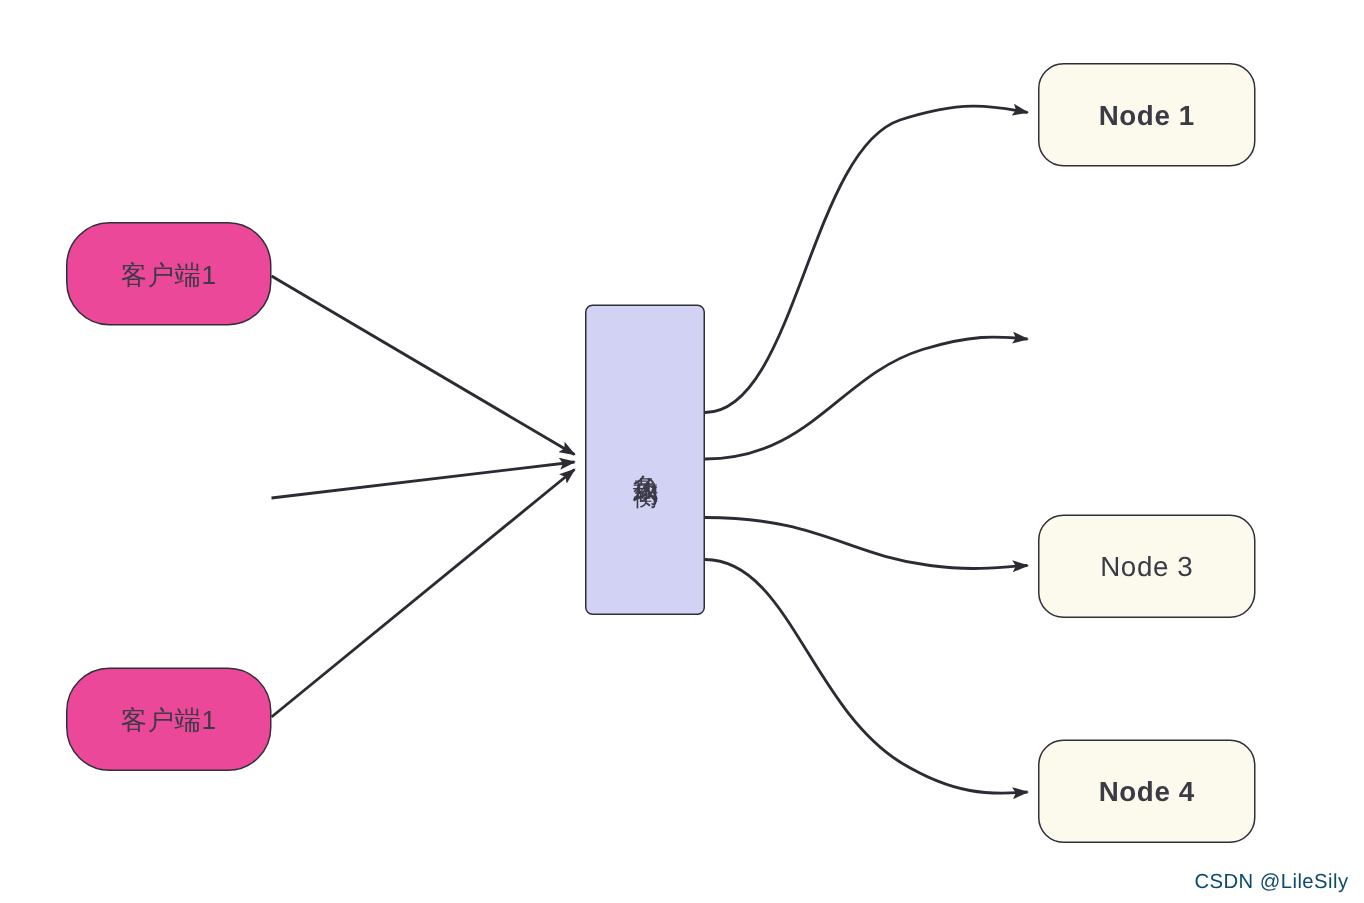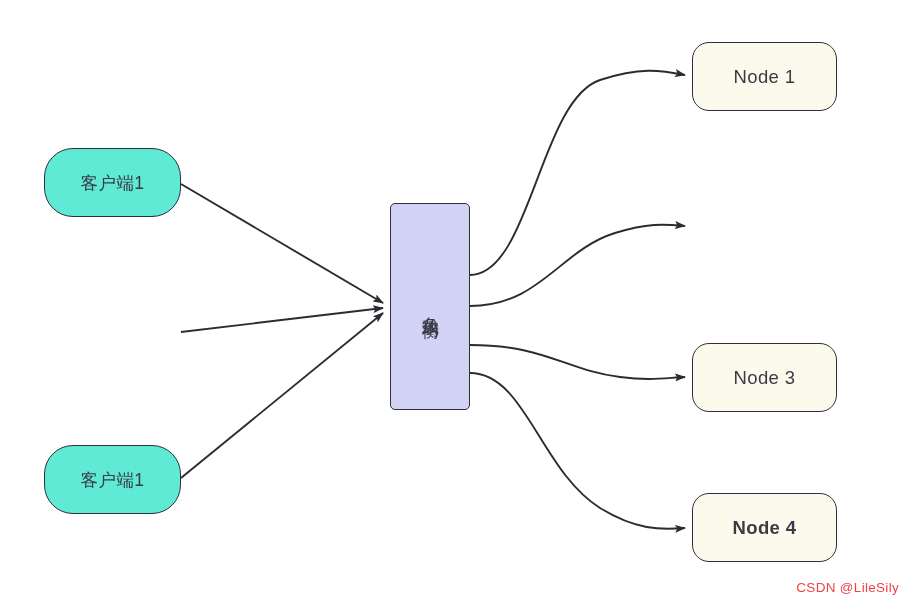--- a/index.html
+++ b/index.html
@@ -32,21 +32,21 @@
     justify-content: center;
     border: 1.6px solid #2f2f3a;
     color: #3b3b46;
     letter-spacing: 0.4px;
     z-index: 2;
   }
   .client-box {
     width: 137px;
     height: 69px;
     border-radius: 29px;
-    background: #5eead4;
+    background: #ec4899;
     font-size: 17.5px;
   }
   .server-box {
     width: 145px;
     height: 69px;
     border-radius: 17px;
     background: #fcfaec;
     font-size: 18.5px;
   }
   .lb-box {
@@ -65,30 +65,30 @@
   .lb-label {
     writing-mode: vertical-rl;
     text-orientation: upright;
     letter-spacing: 2px;
     line-height: 1.42;
     color: #3b3b46;
   }
   #client-1 { left: 44px;  top: 148px; }
   #client-2 { left: 44px;  top: 298px; }
   #client-3 { left: 44px;  top: 445px; }
-  #node-1 { left: 692px; top: 42px;  }
+  #node-1 { left: 692px; top: 42px; font-weight: bold;  }
   #node-2 { left: 692px; top: 192px; }
   #node-3 { left: 692px; top: 343px; }
   #node-4 { left: 692px; top: 493px; font-weight: bold; }
   #watermark {
     position: absolute;
     right: 10px;
     bottom: 7px;
     font-size: 13.5px;
-    color: #ef4444;
+    color: #0c4a6e;
     letter-spacing: 0.3px;
     z-index: 3;
   }
 </style>
 </head>
 <body>
 
 <div id="canvas">
 
   <svg id="edges" viewBox="0 0 909 602" width="909" height="602" xmlns="http://www.w3.org/2000/svg">

